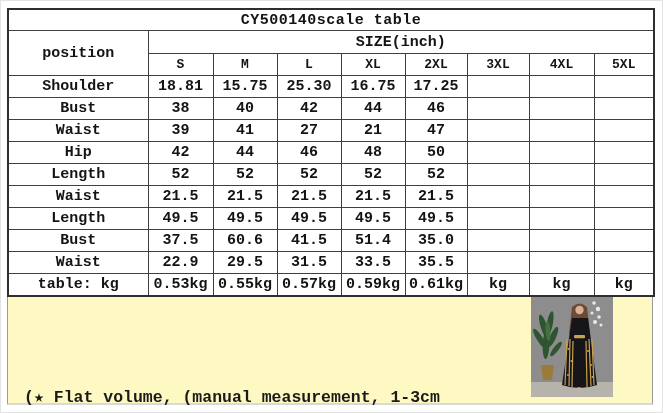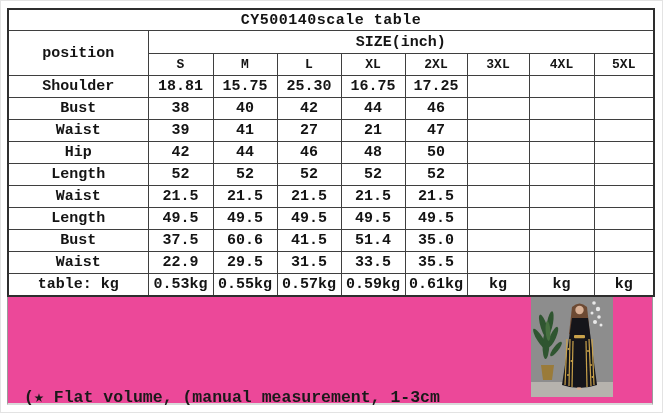--- a/index.html
+++ b/index.html
@@ -20,21 +20,21 @@
     font-weight:700;font-size:15px;padding:0;overflow:hidden;white-space:nowrap;
   }
   tr.r-title td{height:20px;font-size:15px;letter-spacing:0.5px;}
   tr.r-hdr td{height:22px;}
   tr.r-cols td{height:21px;font-size:13px;}
   tbody tr td{height:21px;}
   tbody tr td:first-child{font-size:15px;}
   .footer{
     position:relative;flex:1;
     border-left:1px solid #9b9b9b;border-right:1px solid #9b9b9b;
-    border-bottom:2px solid #d9d9d9;box-sizing:border-box;background:#ec4899;
+    border-bottom:2px solid #d9d9d9;box-sizing:border-box;background:#fef9c3;
   }
   .note{
     position:absolute;left:6px;top:26px;font-weight:700;font-size:16.5px;
     line-height:30px;white-space:pre;color:#1a1a1a;
   }
   .note .l1{padding-left:10px;}
   .photo{
     position:absolute;top:0;right:39px;width:82px;height:100px;
     overflow:hidden;
   }

